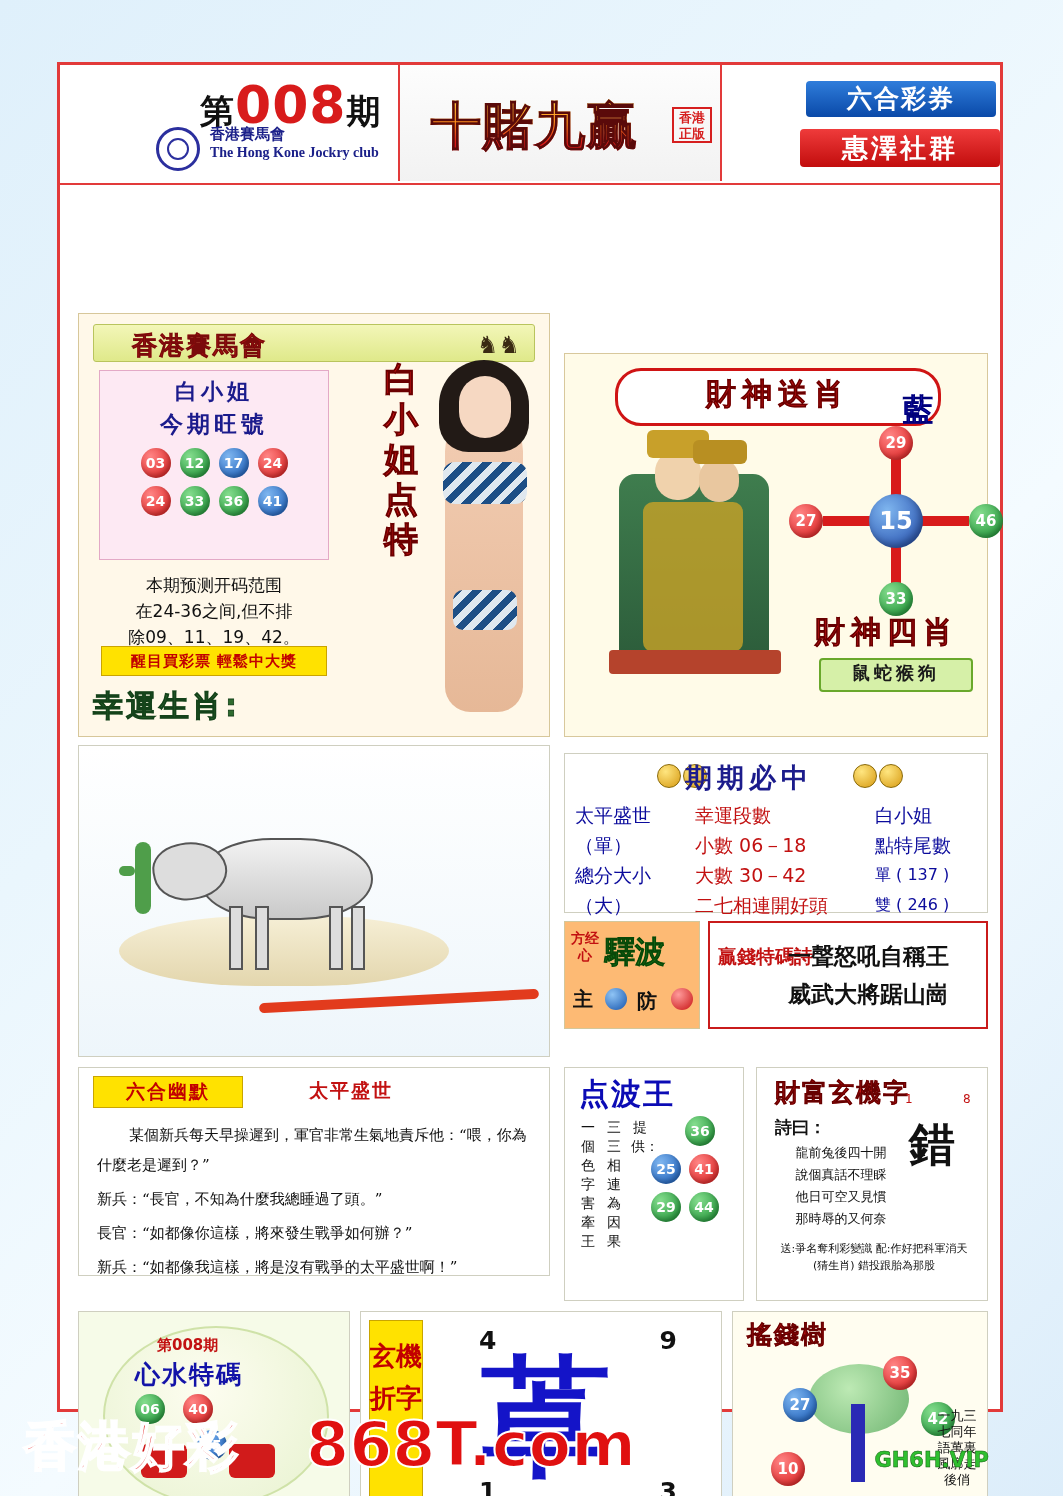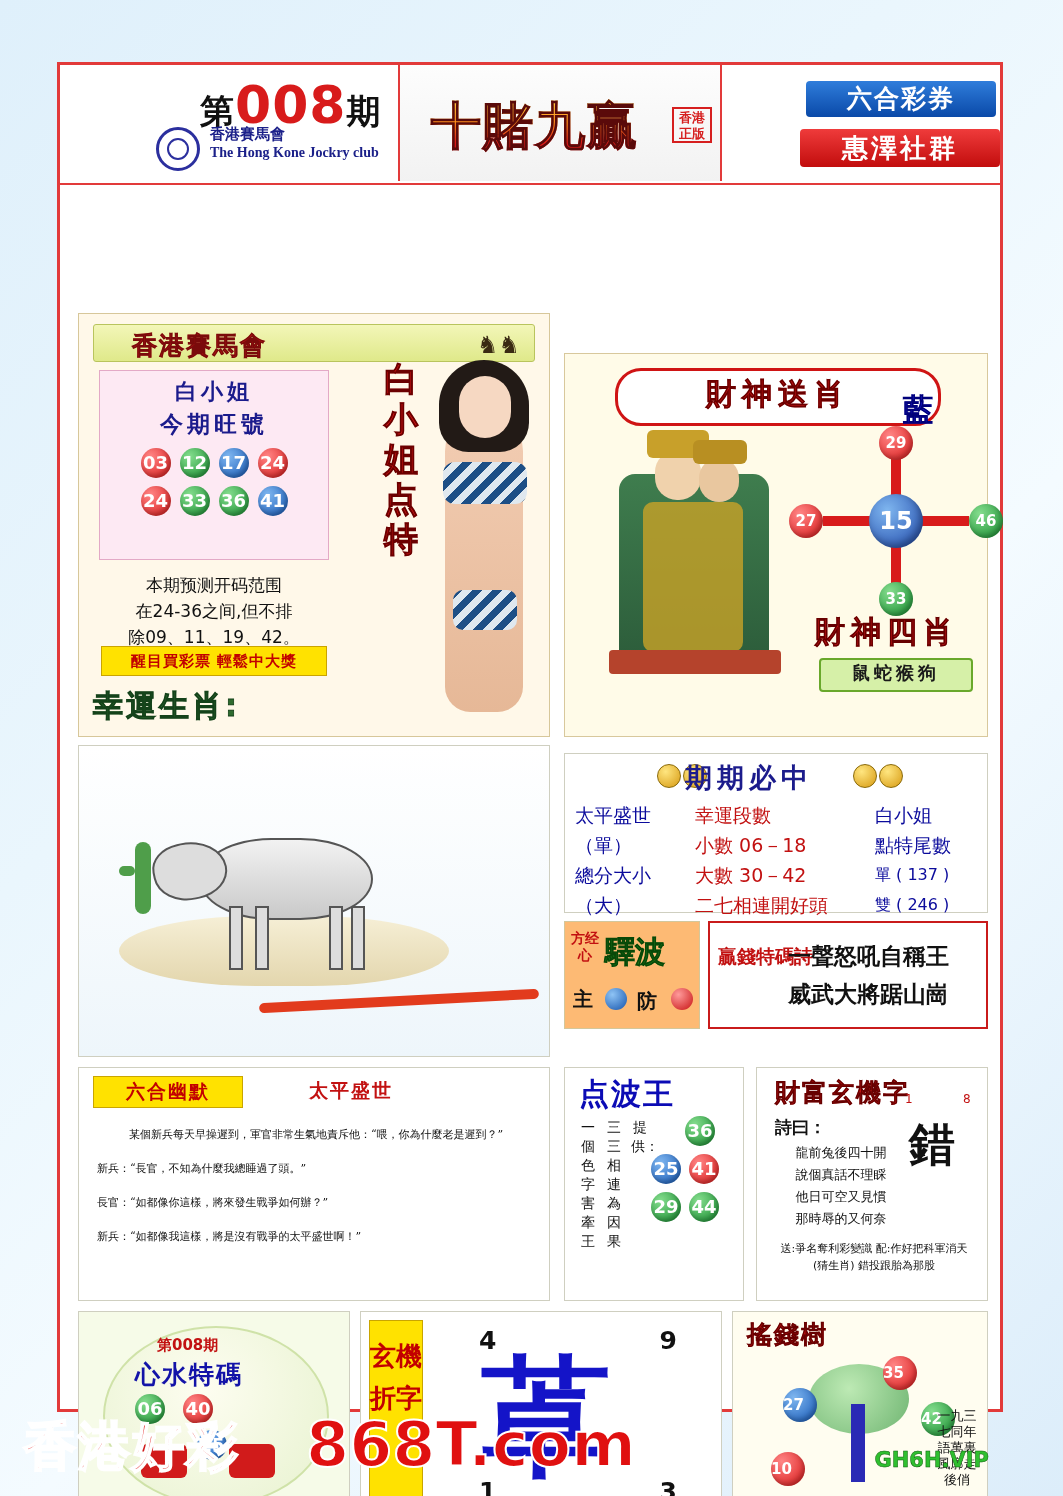--- a/index.html
+++ b/index.html
@@ -47,21 +47,21 @@
   #p-lady{left:18px;top:128px;width:472px;height:424px;background:#fff8e9;border:1px solid #d7c79a;}
   .hkjc-bar{position:absolute;left:14px;top:10px;width:440px;height:36px;
             background:linear-gradient(#f3f6b8,#dfe98a);border:1px solid #b9c45d;border-radius:3px;}
   .hkjc-bar .t{position:absolute;left:38px;top:4px;font-size:25px;font-weight:bold;color:#d01515;
             -webkit-text-stroke:.6px #7a0b0b;letter-spacing:2px;}
   .horse{position:absolute;right:14px;top:6px;font-size:24px;color:#3a2a12;}
   .pinkbox{position:absolute;left:20px;top:56px;width:228px;height:188px;background:#fde9f3;border:1px solid #e3a9c6;}
   .pinkbox .l1{text-align:center;font-size:22px;font-weight:bold;color:#1b1b8c;margin-top:6px;letter-spacing:4px;}
   .pinkbox .l2{text-align:center;font-size:23px;font-weight:bold;color:#1b1b8c;letter-spacing:4px;margin-top:2px;}
   .ballrow{display:flex;justify-content:center;gap:9px;margin-top:8px;}
-  .ball{width:30px;height:30px;border-radius:50%;color:#fff;font-size:18px;font-weight:bold;
+  .ball{width:30px;height:30px;border-radius:50%;color:#fff;font-size:14px;font-weight:bold;
         text-align:center;line-height:30px;box-shadow:inset -2px -3px 5px rgba(0,0,0,.25);}
   .b-red{background:radial-gradient(circle at 32% 28%,#ff8585,#d81515);}
   .b-blue{background:radial-gradient(circle at 32% 28%,#7fb6ef,#1155b5);}
   .b-green{background:radial-gradient(circle at 32% 28%,#85dd8e,#128a2b);}
   .note{position:absolute;left:22px;top:250px;width:226px;font-size:17px;color:#111;line-height:26px;text-align:center;margin-top:8px;}
   .yellowbar{position:absolute;left:22px;top:332px;width:224px;height:28px;background:#ffe200;border:1px solid #caa400;}
   .yellowbar span{display:block;text-align:center;font-size:15px;font-weight:bold;color:#c20000;line-height:28px;letter-spacing:1px;}
   .lucky{position:absolute;left:14px;top:372px;font-size:30px;font-weight:bold;color:#2e6b2e;
          -webkit-text-stroke:.8px #14421a;letter-spacing:3px;}
   .vert-title{position:absolute;left:300px;top:48px;width:44px;font-size:34px;font-weight:bold;color:#d21313;
@@ -140,25 +140,25 @@
   .dot-blue{position:absolute;left:40px;top:66px;width:22px;height:22px;border-radius:50%;
             background:radial-gradient(circle at 34% 30%,#8fc4f5,#1454ad);}
   .dot-red{position:absolute;left:106px;top:66px;width:22px;height:22px;border-radius:50%;
             background:radial-gradient(circle at 34% 30%,#ff9b9b,#c81212);}
   .fang-fang{position:absolute;left:72px;top:66px;font-size:20px;font-weight:bold;color:#111;}
   
   #p-poem{left:648px;top:736px;width:280px;height:108px;background:#fff;border:2px solid #c91b1b;}
   .poem-l{position:absolute;left:8px;top:18px;font-size:19px;color:#c21111;font-weight:bold;line-height:30px;}
   .poem-r{position:absolute;left:78px;top:14px;font-size:23px;color:#111;font-weight:bold;line-height:38px;}
   
-  #p-humor{left:18px;top:882px;width:472px;height:234px;background:#fff;border:1px solid #cfcfc0;}
+  #p-humor{left:18px;top:882px;width:472px;height:209px;background:#fff;border:1px solid #cfcfc0;}
   .humor-tag{position:absolute;left:14px;top:8px;width:148px;height:30px;background:#ffe200;border:1px solid #c9a500;}
   .humor-tag span{display:block;text-align:center;line-height:28px;font-size:19px;font-weight:bold;color:#c20000;letter-spacing:2px;}
   .humor-sub{position:absolute;left:230px;top:10px;font-size:19px;color:#c21111;font-weight:bold;letter-spacing:2px;}
-  .humor-body{position:absolute;left:18px;top:52px;right:14px;font-size:11px;color:#111;line-height:30px;
+  .humor-body{position:absolute;left:18px;top:52px;right:14px;font-size:15px;color:#111;line-height:30px;
               font-family:"DejaVu Serif",serif;}
   .humor-body p{margin:0 0 4px 0;}
   .indent{text-indent:32px;}
   
   #p-dian{left:504px;top:882px;width:180px;height:234px;background:#fff;border:1px solid #cfcfc0;}
   .dian-title{position:absolute;left:14px;top:6px;font-size:30px;font-weight:bold;color:#0b0bb5;letter-spacing:2px;}
   .dian-v{position:absolute;top:50px;font-size:14px;color:#111;line-height:19px;width:18px;text-align:center;}
   .dian-balls{position:absolute;left:86px;top:48px;}
   .dian-balls .row{display:flex;gap:8px;margin-bottom:8px;}
   
@@ -188,21 +188,21 @@
            font-family:"DejaVu Serif",serif;}
   .zhe-n{position:absolute;font-size:25px;font-weight:bold;color:#111;}
   
   #p-yao{left:672px;top:1126px;width:256px;height:206px;background:#fffdf0;border:1px solid #cfcfc0;}
   .yao-title{position:absolute;left:14px;top:6px;font-size:25px;font-weight:bold;color:#c21111;letter-spacing:2px;
              -webkit-text-stroke:.5px #600;}
   .yao-trunk{position:absolute;left:118px;top:92px;width:14px;height:78px;background:#2a2ab5;}
   .yao-canopy{position:absolute;left:76px;top:52px;width:100px;height:70px;border-radius:50%;
               background:radial-gradient(circle at 40% 35%,#a7e3a0,#3e9c46);opacity:.75;}
   .yao-ball{position:absolute;width:34px;height:34px;border-radius:50%;color:#fff;font-size:15px;font-weight:bold;
-            line-height:34px;box-shadow:inset -2px -3px 5px rgba(0,0,0,.25);}
+            text-align:center;line-height:34px;box-shadow:inset -2px -3px 5px rgba(0,0,0,.25);}
   .yao-text{position:absolute;right:8px;top:96px;width:44px;font-size:13px;color:#111;line-height:16px;text-align:center;}
   
   .footer{position:absolute;left:0;bottom:10px;width:100%;height:74px;}
   .f-cn{position:absolute;left:24px;top:4px;font-size:52px;font-weight:bold;color:#e01010;
         -webkit-text-stroke:2px #fff;letter-spacing:2px;}
   .f-en{position:absolute;left:306px;top:0px;font-size:62px;font-weight:bold;color:#e01010;
         -webkit-text-stroke:2px #fff;font-family:"DejaVu Sans",sans-serif;}
   .f-tag{position:absolute;right:18px;top:40px;font-size:21px;font-weight:bold;color:#2fbf2f;
          -webkit-text-stroke:.5px #0a5c0a;}
   .tiny{font-size:11px;}

